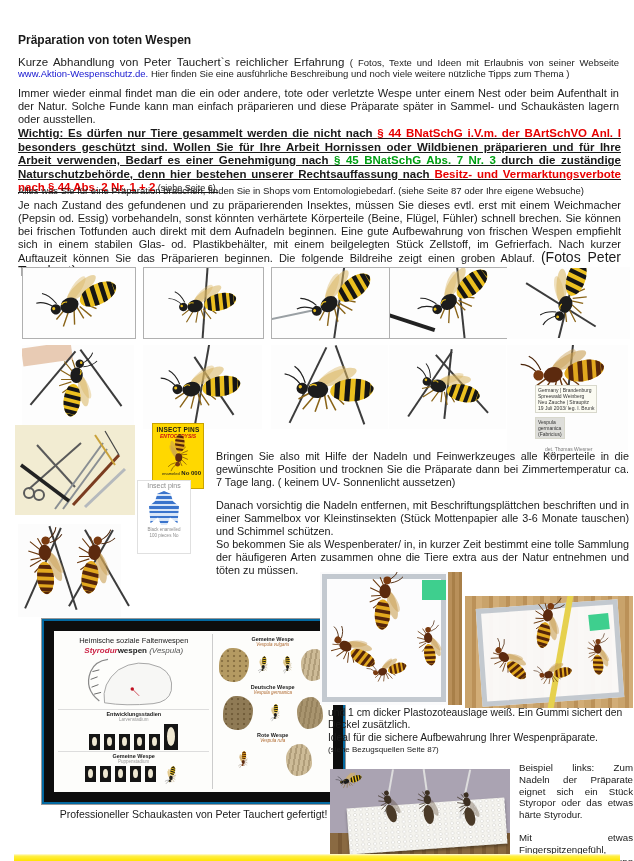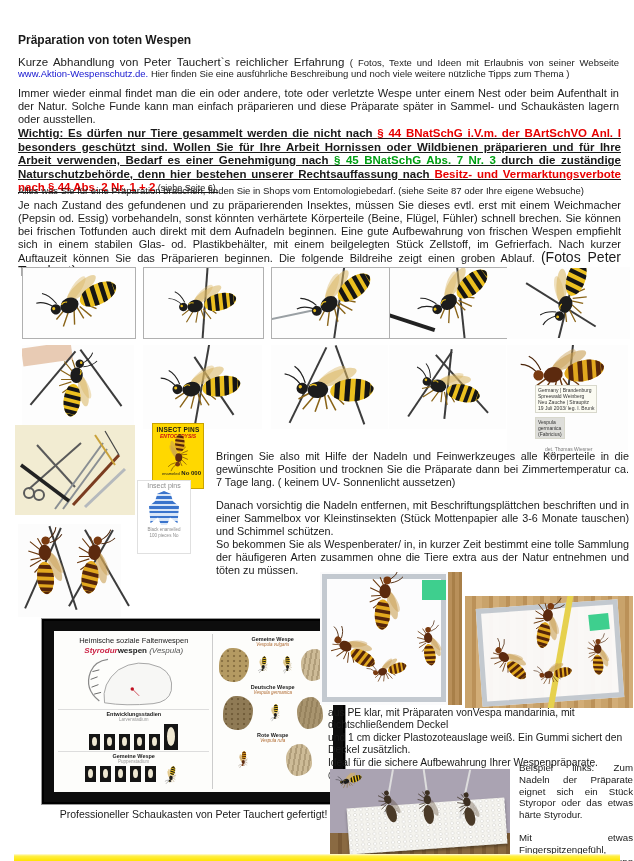--- a/index.html
+++ b/index.html
@@ -50,21 +50,21 @@
   .pinpack .t2{font-size:4.5px;color:#8d8d8d;line-height:5.5px;margin-top:2px;}
   .pharaoh{width:30px;height:34px;margin:2px auto 0;
            background:repeating-linear-gradient(180deg,#3a74cc 0 2.5px,#d9e6f7 2.5px 5px);
            clip-path:polygon(50% 0,72% 8%,80% 30%,100% 45%,95% 95%,70% 78%,60% 100%,40% 100%,30% 78%,5% 95%,0 45%,20% 30%,28% 8%);}
   .hornetpair{left:18px;top:524px;width:103px;height:93px;background:#fcfcfc;}
   
   .rt1{left:216px;top:450px;width:413px;font-size:10.8px;line-height:13px;text-align:justify;}
   .rt2{left:216px;top:499px;width:413px;font-size:10.8px;line-height:13px;text-align:justify;}
   .rt2 div{margin:0;}
   
-  .showcase{left:42px;top:619px;width:303px;height:185px;outline:1px solid #999;background:#000000;padding:2px;
+  .showcase{left:42px;top:619px;width:303px;height:185px;outline:1px solid #999;background:#0369a1;padding:2px;
             box-sizing:border-box;}
   .case-frame{width:100%;height:100%;box-sizing:border-box;border:10px solid #0d0d0d;background:#fdfdfb;}
   .case-mat{display:flex;width:100%;height:100%;box-sizing:border-box;padding:3px 4px;}
   .case-left{width:57%;box-sizing:border-box;padding-right:3px;}
   .case-right{width:43%;border-left:1px solid #ccc;box-sizing:border-box;padding-left:3px;}
   .cs-h1{font-size:7.5px;text-align:center;margin-top:2px;color:#222;}
   .cs-h2{font-size:8px;text-align:center;margin-top:1px;}
   .red-it{color:#cc2244;font-style:italic;font-weight:bold;}
   .b{font-weight:bold;} .it{font-style:italic;color:#555;}
   .anat{display:block;margin:1px auto;}
@@ -430,21 +430,20 @@
       </svg>
     <svg class="wasp" viewBox="0 0 120 70" style="width:44px;left:66px;top:64px;transform:rotate(-14deg)">
         <use href="#sym-wasp-h"></use>
       </svg>
     <svg class="wasp" viewBox="0 0 120 70" style="width:48px;left:110px;top:44px;transform:rotate(84deg)">
         <use href="#sym-wasp-h"></use>
       </svg>
   </div>
 
   <div class="abs syscap">
-    <div>aus PE klar, mit Präparaten vonVespa mandarinia, mit dichtschließendem Deckel</div>
     <div>und 1 cm dicker Plastozoteauslage weiß. Ein Gummi sichert den Deckel zusätzlich.</div>
     <div>Ideal für die  sichere Aufbewahrung Ihrer  Wespenpräparate.</div>
     <div class="syscap-small">(siehe Bezugsquellen Seite 87)</div>
   </div>
 
   <div class="abs styro">
     <div class="woodband"></div>
     <div class="styroblock"></div>
     <svg class="wasp" viewBox="0 0 120 70" style="width:30px;left:4px;top:2px;transform:rotate(-20deg)">
         <use href="#sym-wasp-y"></use>

